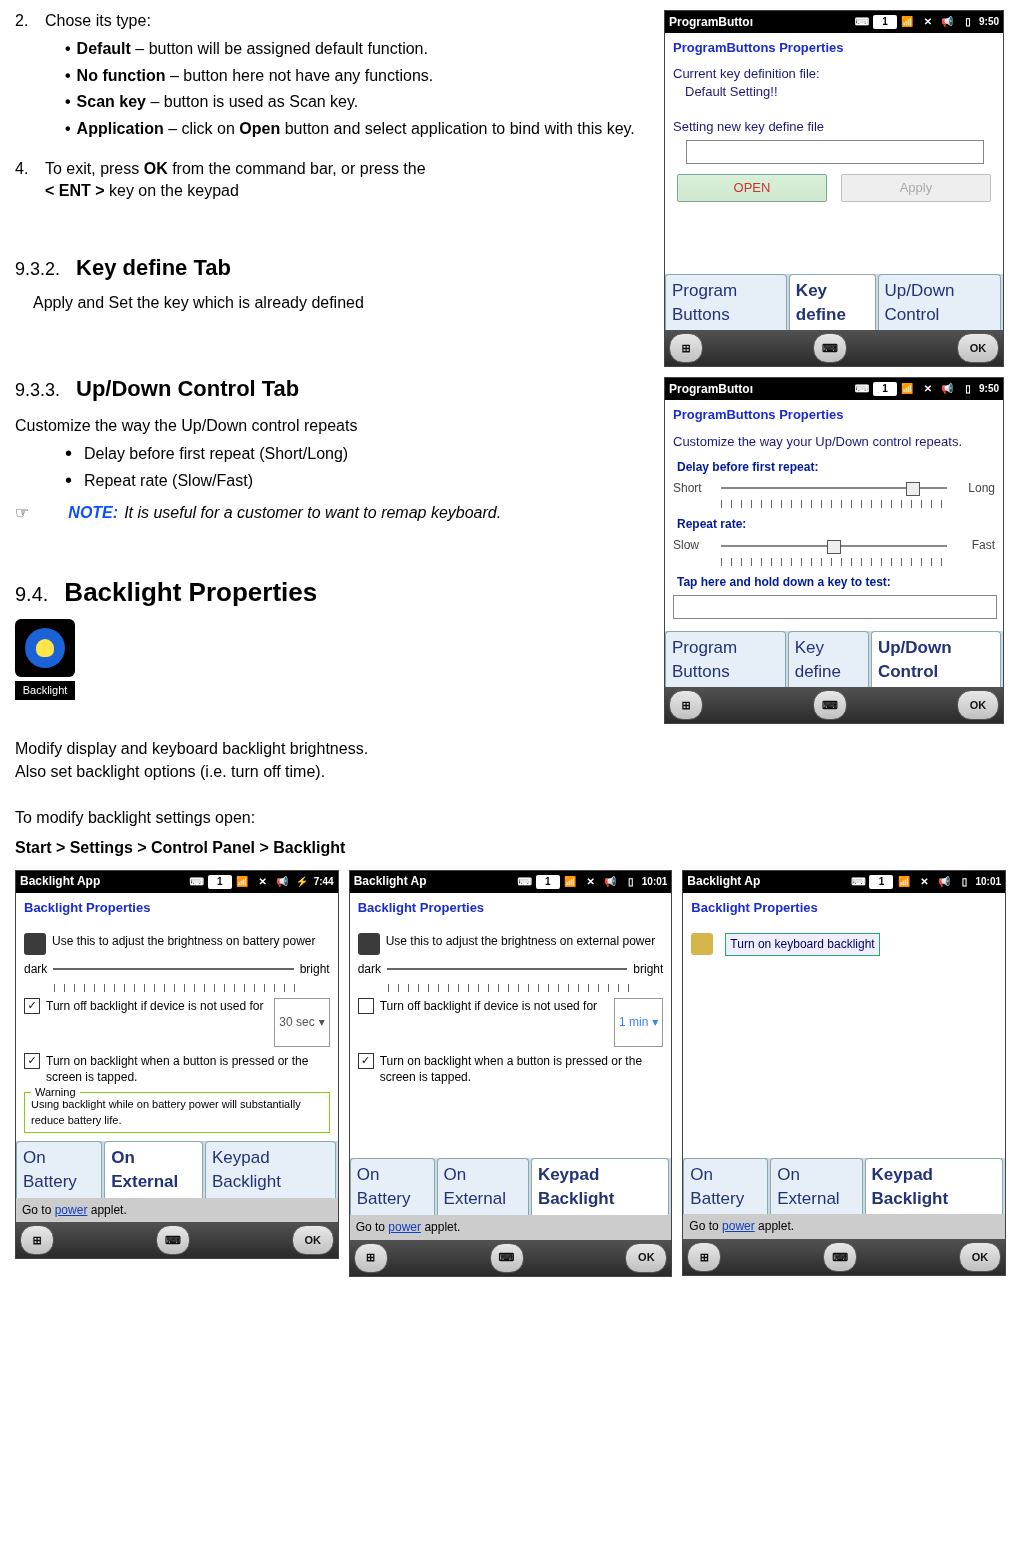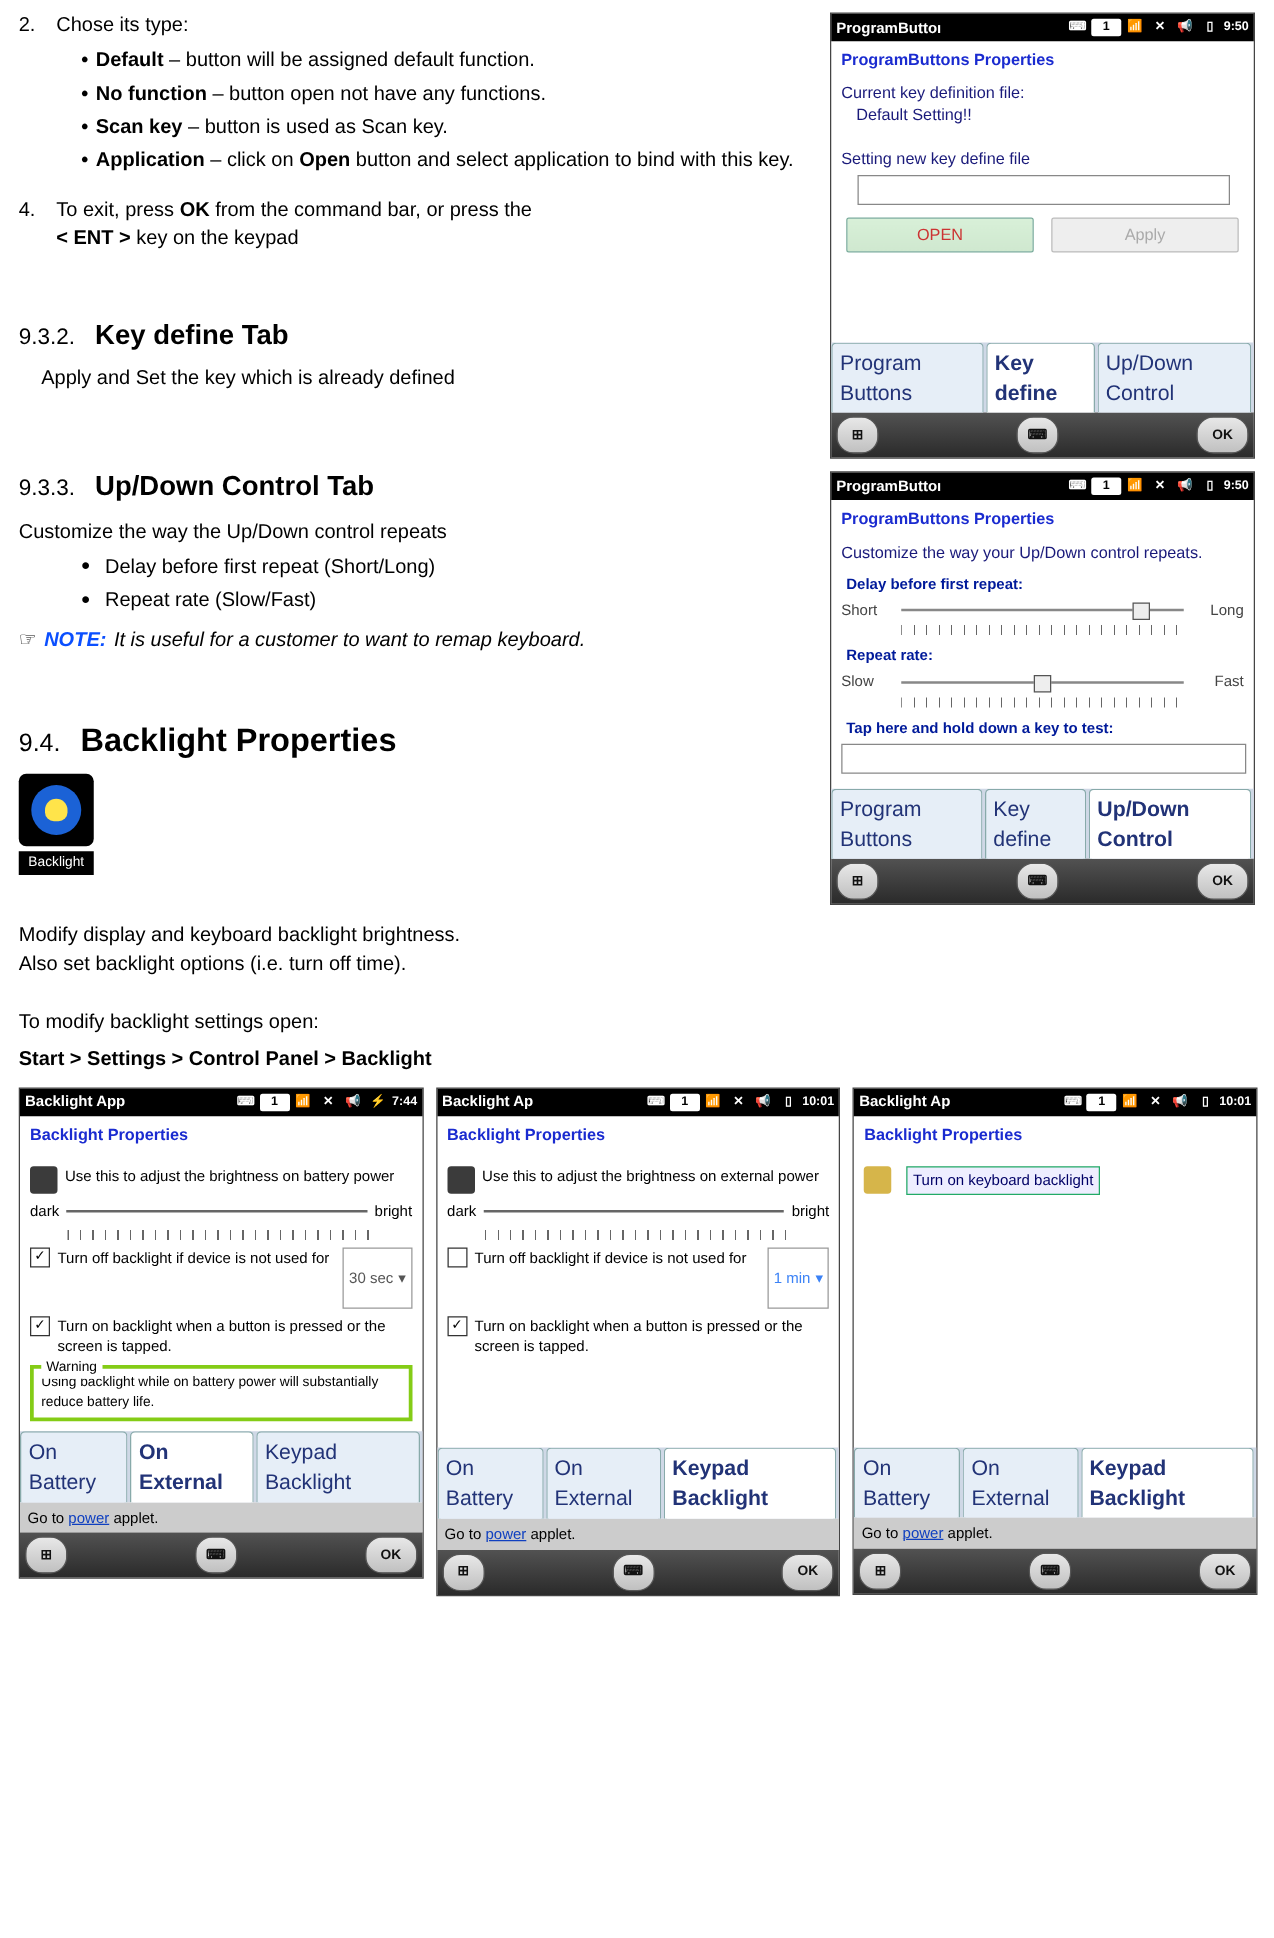--- a/index.html
+++ b/index.html
@@ -21,21 +21,21 @@
   .dots { margin:6px 0 8px 50px; }
   .dots .d { display:flex; margin:4px 0; }
   .dots .d::before { content:"\2022"; margin-right:12px; font-size:20px; line-height:20px;}
   .section-row { display:flex; align-items:baseline; margin:28px 0 4px 0;}
   .section-num { font-size:18px; }
   .section-title { font-weight:bold; margin-left:16px; }
   .h1 { font-size:22px; }
   .h2 { font-size:26px; }
   .note-line { margin:10px 0; font-style:italic; display:flex; align-items:baseline;}
   .note-icon { font-style:normal; margin-right:6px;}
-  .note-word { color:#0b4fff; font-weight:bold; font-style:italic; margin-right:6px;}
+  .note-word { color:#0b4fff; font-weight:bold; font-style:italic; margin-right:6px;margin-left:33px;}
   .left-col { float:left; width:640px; }
   .right-col { float:right; width:340px; }
   .clearb { clear:both; }
   .wince { border:1px solid #444; background:#fff; font-family:Tahoma,sans-serif; font-size:13px; margin-bottom:10px; }
   .titlebar { background:#000; color:#fff; height:22px; display:flex; align-items:center; padding:0 4px; font-weight:bold; font-size:12px;}
   .titlebar .ttext { flex:1; overflow:hidden; }
   .titlebar .ic { width:18px; height:14px; margin-left:2px; display:inline-flex; align-items:center; justify-content:center; font-size:10px;}
   .tray-box { background:#fff; color:#000; padding:0 3px; border-radius:2px; font-weight:bold;}
   .panel-head { color:#1a2bd0; font-weight:bold; padding:6px 8px 4px 8px; font-size:13px;}
   .panel-body { padding:4px 8px 8px 8px; font-size:13px; color:#1a1a7a;}
@@ -66,40 +66,40 @@
   .bp-body { padding:6px 8px; font-size:12px; color:#000;}
   .bp-row { display:flex; align-items:flex-start; gap:6px; margin:6px 0;}
   .bp-row .micon { width:22px; height:22px; background:#3b3b3b; border-radius:3px; flex:none;}
   .light-slider { display:flex; align-items:center; margin:6px 0;}
   .light-slider .end { font-size:12px;}
   .light-slider .tr { flex:1; height:2px; background:#666; margin:0 6px; position:relative;}
   .light-slider .tr::after { content:""; position:absolute; left:-4px; right:-4px; top:-5px; height:12px; }
   .bp-check { display:flex; align-items:flex-start; gap:6px; margin:6px 0; font-size:12px;}
   .bp-check .box { width:14px; height:14px; border:1px solid #333; display:flex; align-items:center; justify-content:center; font-size:11px; flex:none;}
   .bp-sel { border:1px solid #999; padding:15px 4px; font-size:12px; display:inline-flex; align-items:center; gap:4px; color:#555;}
-  .bp-group { border:3px solid #84cc16; margin:6px 0 2px 0; padding:4px 6px; font-size:11px; position:relative;}
+  .bp-group { border:1px solid #84cc16; margin:6px 0 2px 0; padding:4px 6px; font-size:11px; position:relative;}
   .bp-group .gt { position:absolute; top:-8px; left:6px; background:#fff; padding:0 4px; font-size:11px;}
   .bp-foot { background:#ccc; font-size:12px; padding:4px 6px;}
   .bp-foot .link { color:#1040c0; text-decoration:underline;}
   .kb-ico { width:22px; height:22px; flex:none; background:#d6b54a; border-radius:3px;}
 </style>
 </head>
 <body>
 
 <div class="left-col">
   <div class="num-item">
     <span class="n">2.</span>
     <span>Chose its type:</span>
   </div>
   <div class="bullets">
     <div class="b">
         <span><span class="bu-term">Default</span><span> – button will be assigned default function.</span></span>
       </div>
     <div class="b">
-        <span><span class="bu-term">No function</span><span> – button open not have any functions.</span></span>
+        <span><span class="bu-term">No function</span><span> – button here not have any functions.</span></span>
       </div>
     <div class="b">
         <span><span class="bu-term">Scan key</span><span> – button is used as Scan key.</span></span>
       </div>
     <div class="b">
         <span><span class="bu-term">Application</span><span> – click on </span><span class="bu-term">Open</span><span> button and select application to bind with this key.</span></span>
       </div>
   </div>
 
   <div class="num-item" style="margin-top:18px;">

